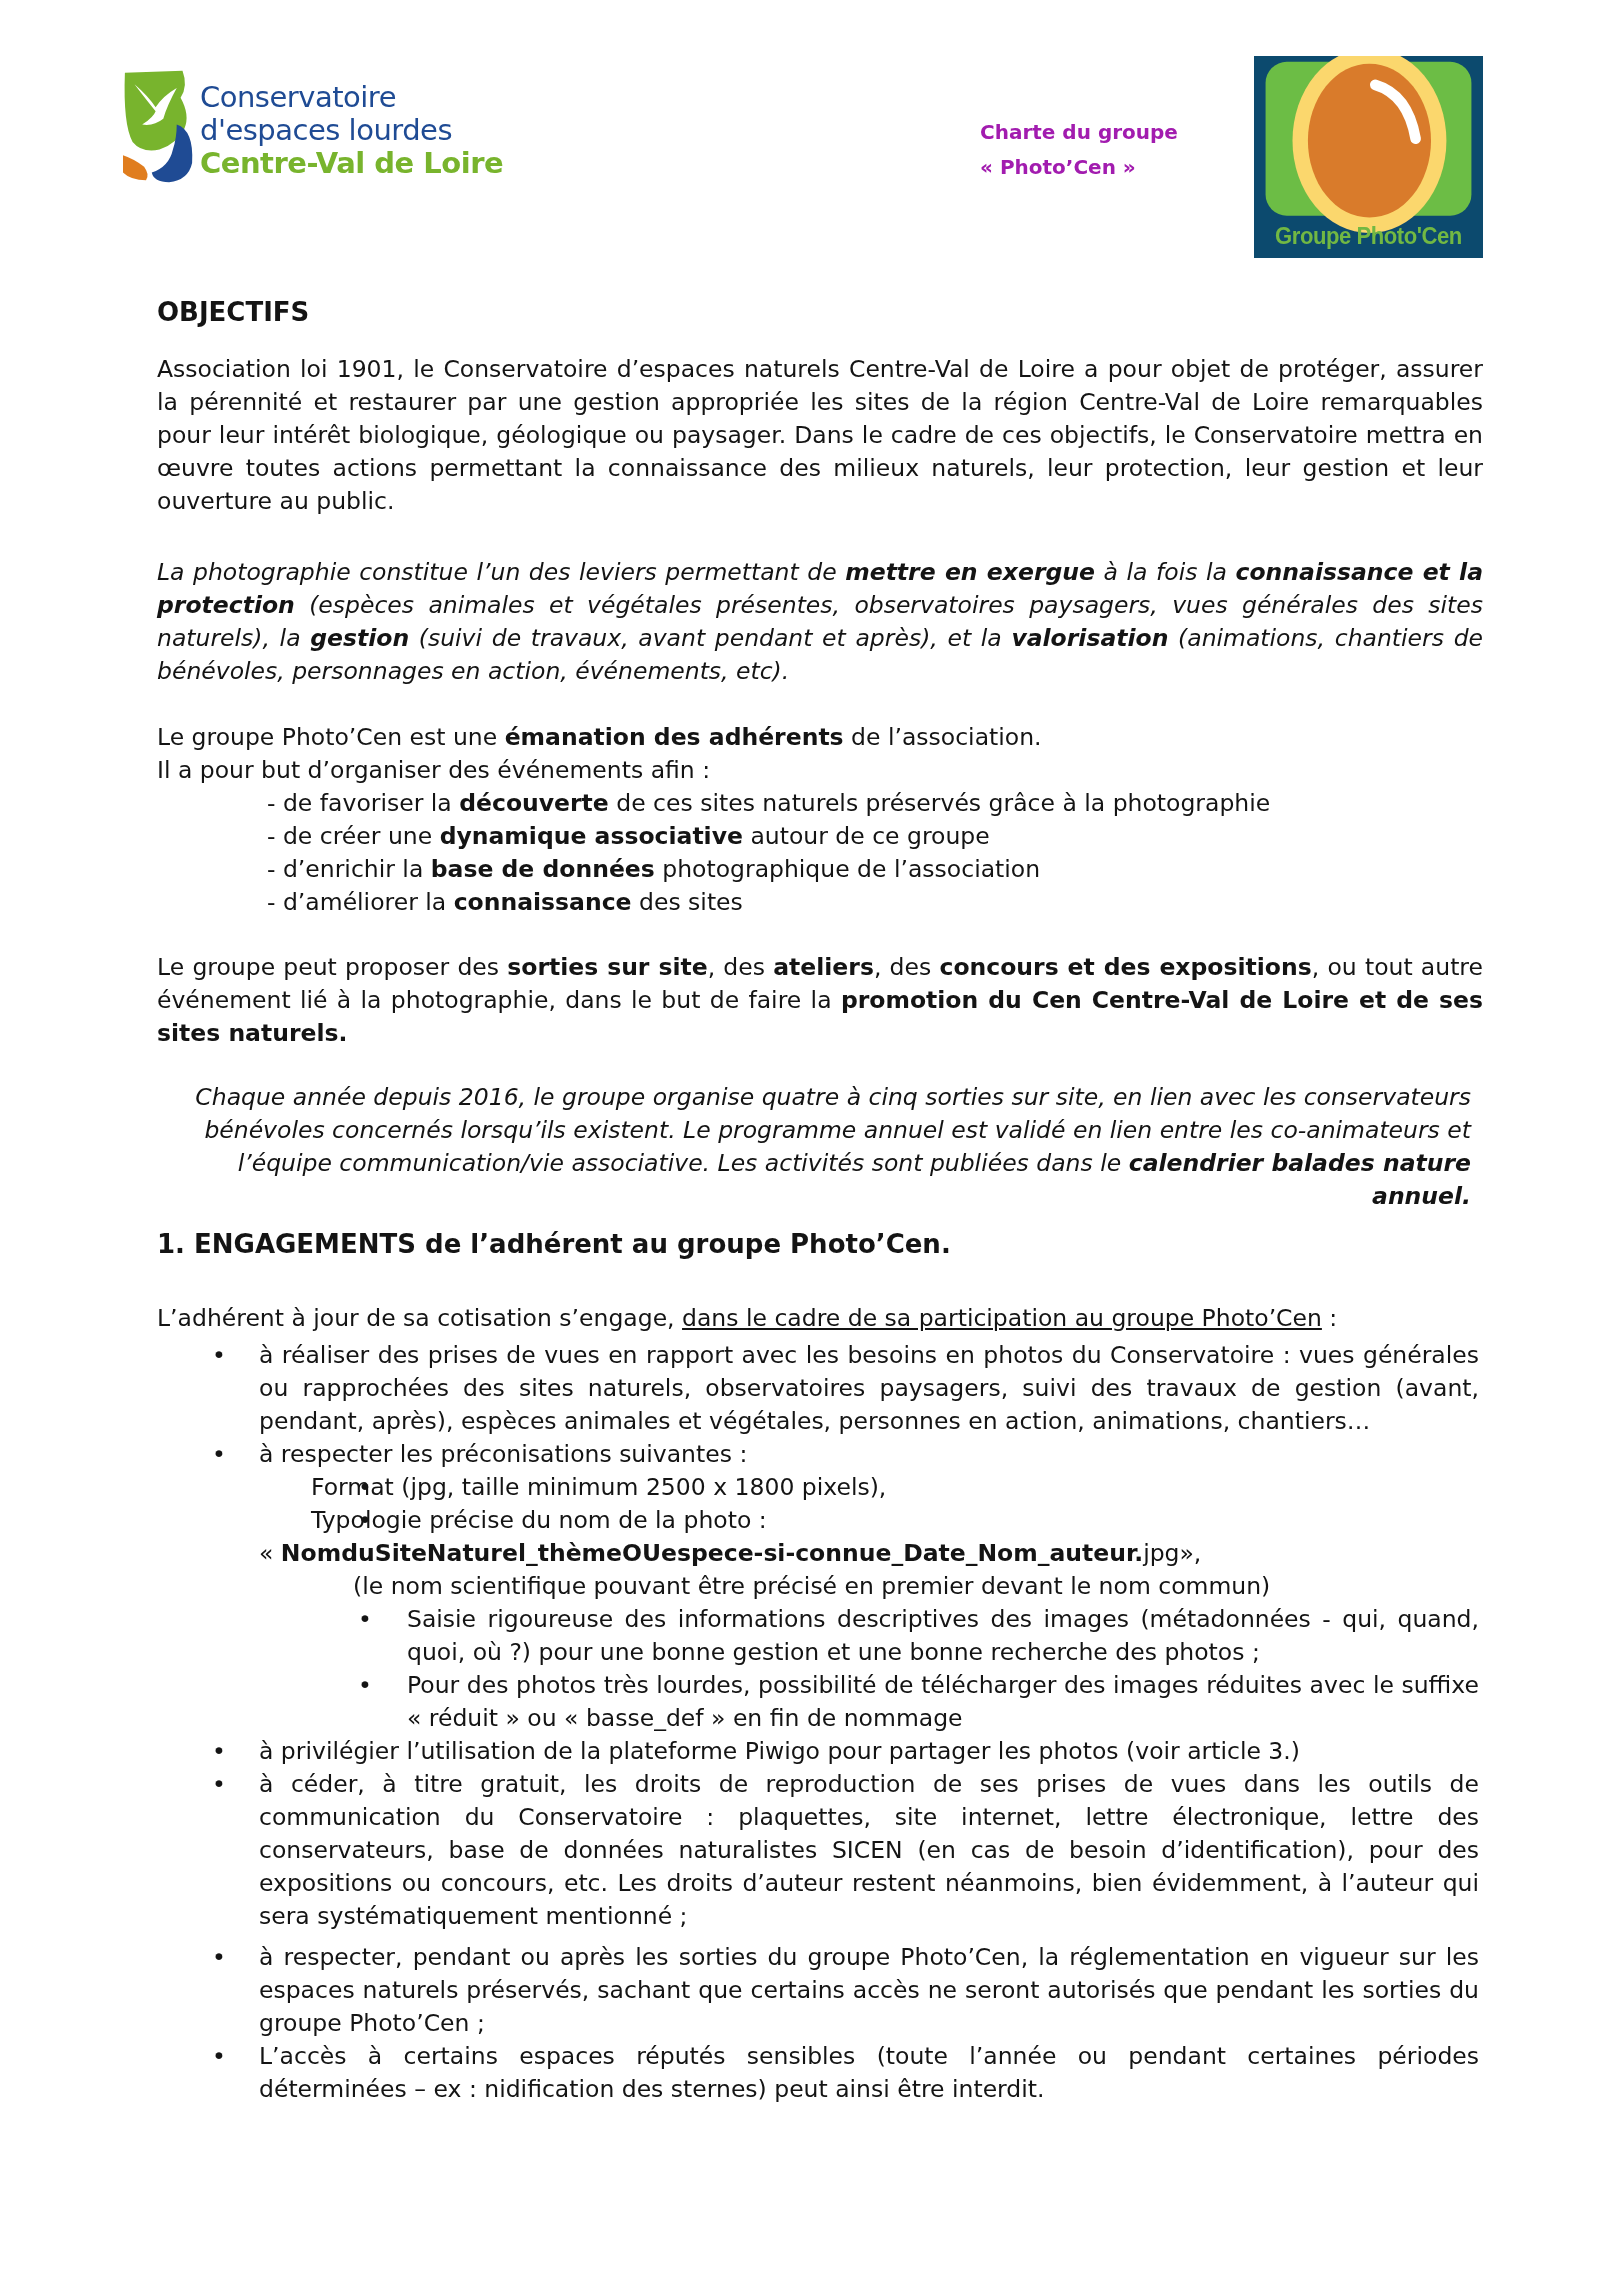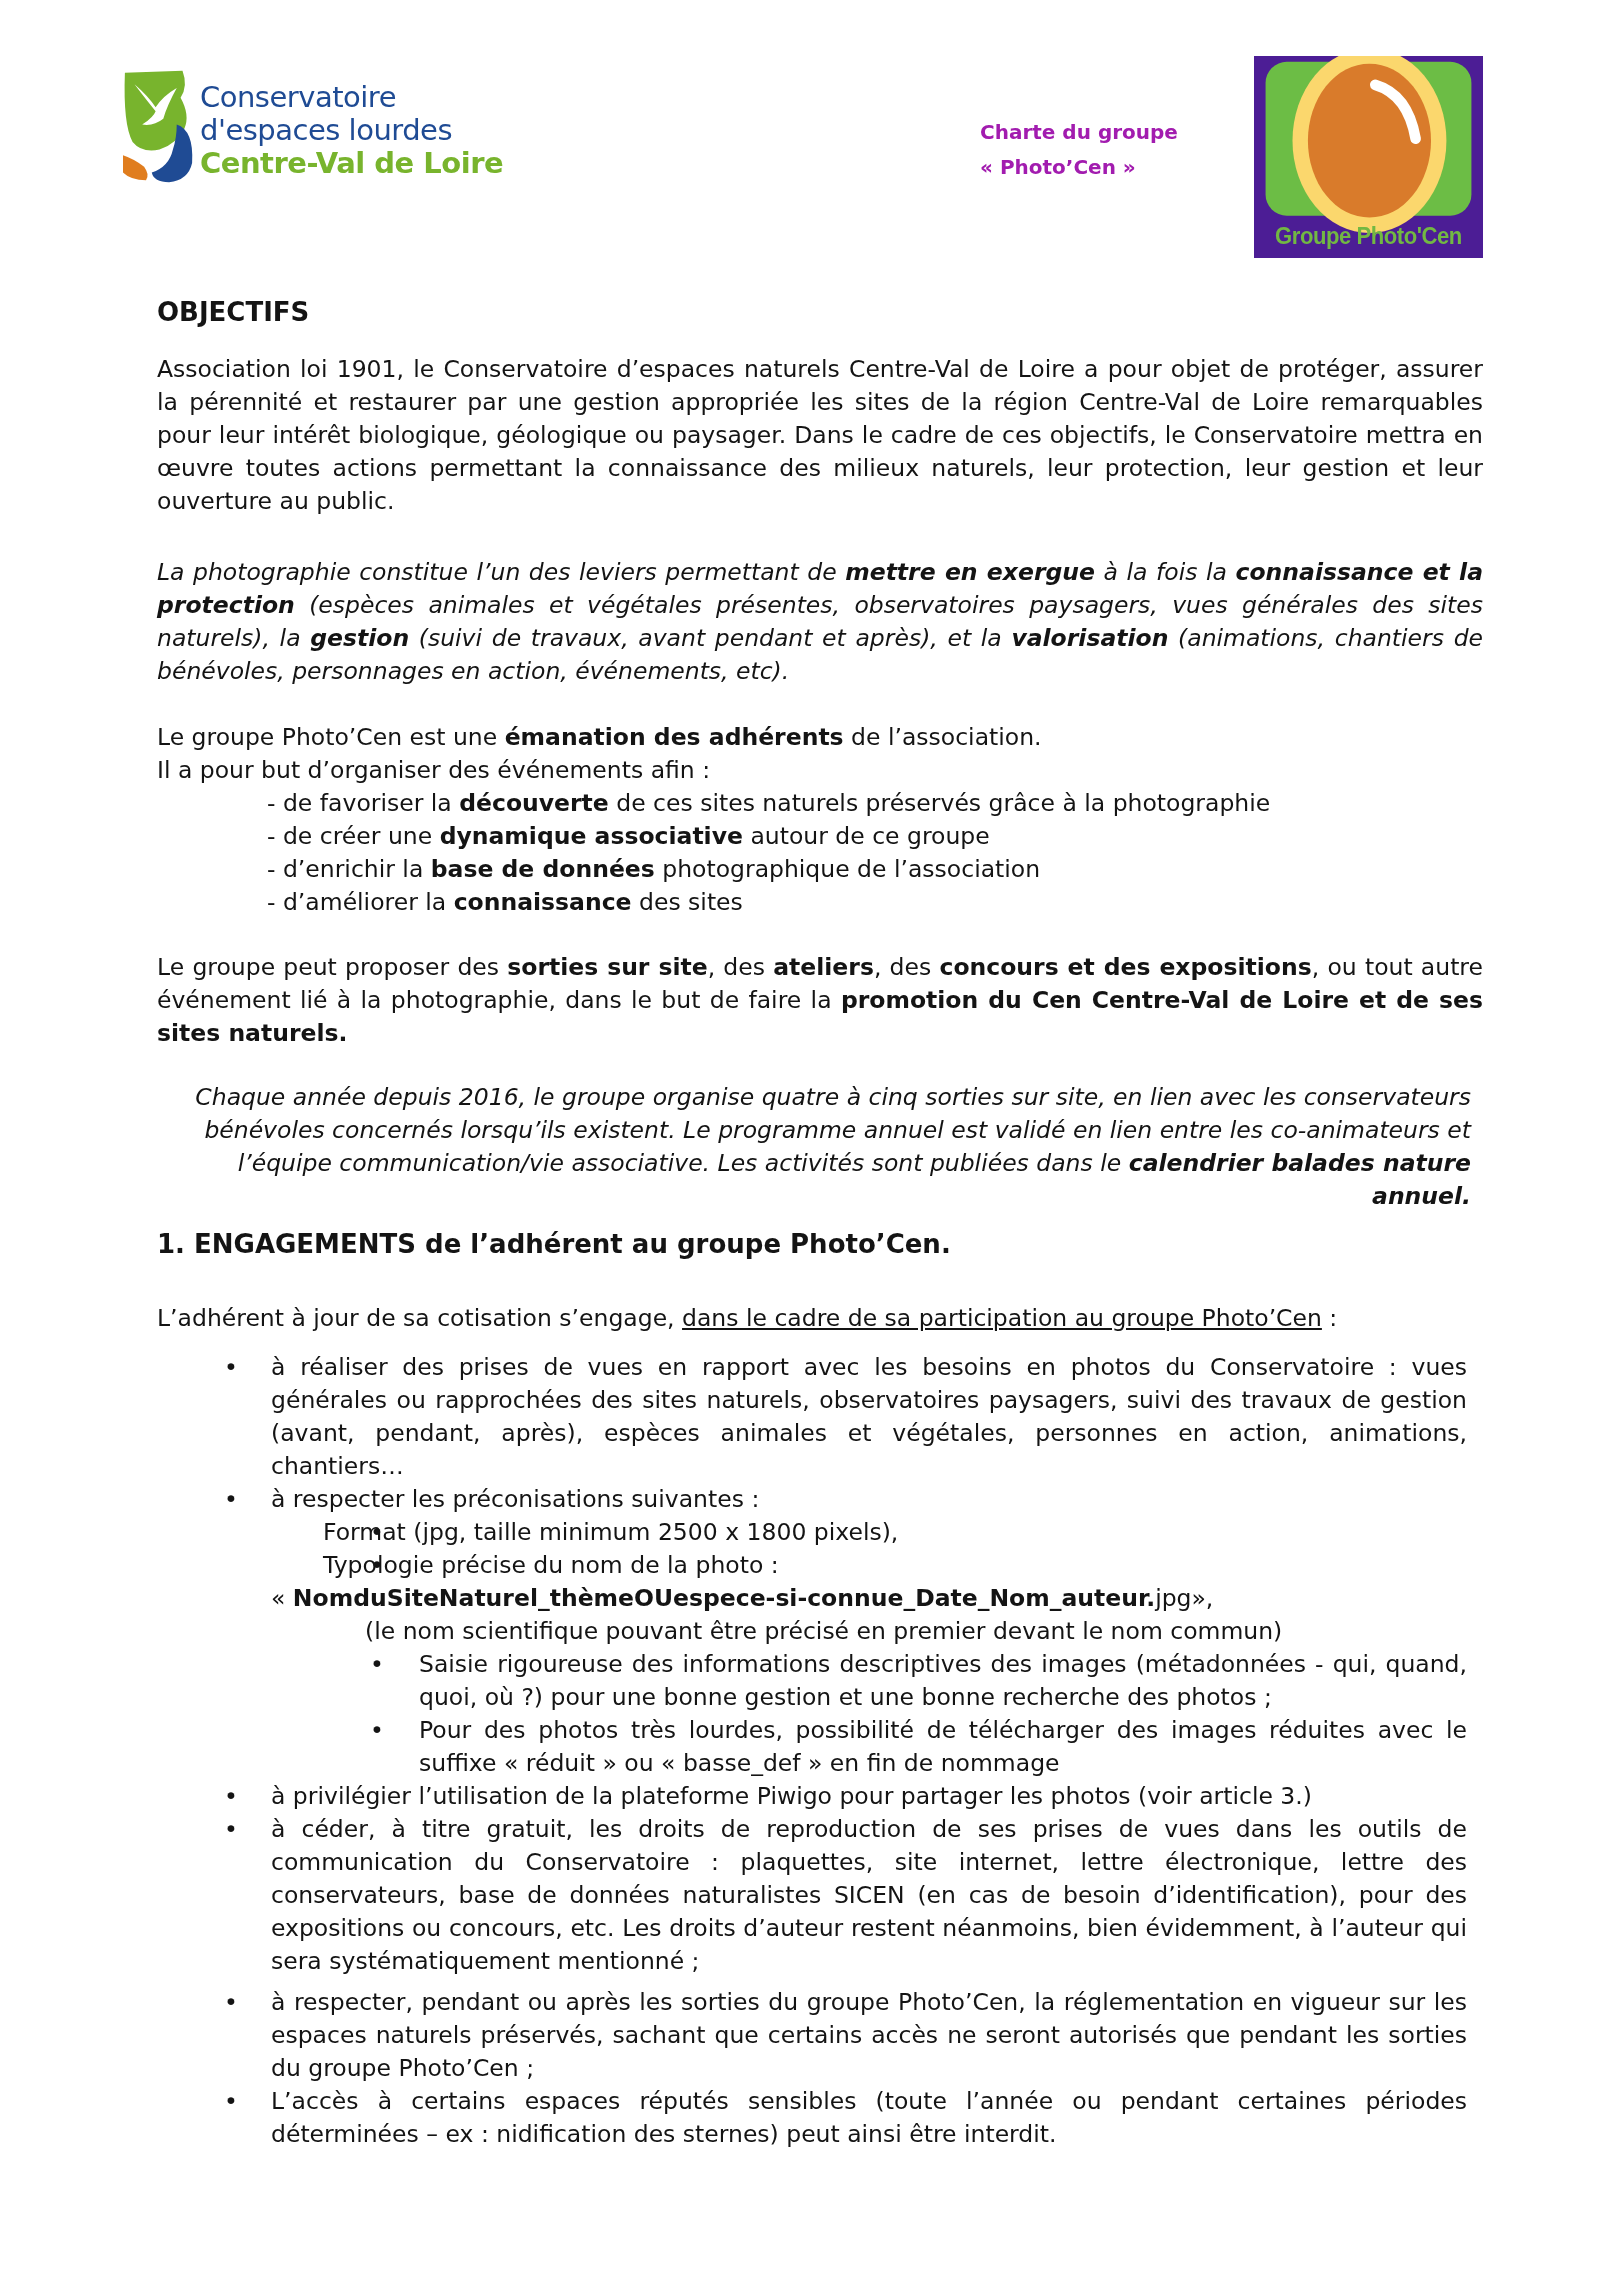--- a/index.html
+++ b/index.html
@@ -13,35 +13,35 @@
   .logo-cen .lt { position: absolute; left: 79px; font-family: "DejaVu Sans", sans-serif;
                   letter-spacing: -0.5px; white-space: nowrap; }
   .logo-cen .l1 { top: 13.4px; font-size: 29px; color: #1f4b94; }
   .logo-cen .l2 { top: 46px; font-size: 29px; color: #1f4b94; }
   .logo-cen .l3 { top: 79px; font-size: 29px; color: #78b42d; font-weight: bold; }
 
   .doc-title { position: absolute; left: 980px; top: 115px; font-size: 20px; font-weight: bold;
                line-height: 35px; color: #a21caf; }
 
   .logo-photo { position: absolute; left: 1254px; top: 56px; width: 229px; height: 202px;
-                background: #4c1d95; }
+                background: #0c4a6e; }
   .logo-photo svg { position: absolute; left: 0; top: 0; }
   .logo-photo .gp { position: absolute; left: 0; right: 0; bottom: 7.7px; text-align: center;
                     font-size: 24px; font-weight: bold; color: #72b843; letter-spacing: -0.5px;
                     font-family: "Liberation Sans", sans-serif; transform: scaleX(0.92); }
 
   
   .content { position: absolute; left: 157px; width: 1326px; font-size: 23.5px; line-height: 33px; }
   .h { font-weight: bold; font-size: 26px; }
   p { margin: 0; text-align: justify; }
   b { font-weight: bold; }
   .center-it { text-align: right; font-style: italic; }
   .dash-list { padding-left: 110px; margin: 0; list-style: none; }
   .dash-list li { margin: 0; }
-  .ul1 { margin: 16px; padding: 0; list-style: none; }
+  .ul1 { margin: 4px; padding: 0; list-style: none; }
   .ul1 > li { position: relative; padding-left: 98px; text-align: justify; }
   .ul1 > li::before { content: "•"; position: absolute; left: 51px; top: 0; }
   .ul2 { margin: 0; padding: 0; list-style: none; }
   .ul2 > li { position: relative; padding-left: 150px; text-align: justify; margin-left: -98px; }
   .ul2 > li::before { content: "•"; position: absolute; left: 197px; }
   .ul2.inner > li { padding-left: 246px; }
   .ul2.inner > li::before { left: 197px; }
   .u { text-decoration: underline; }
 </style>
 </head>

